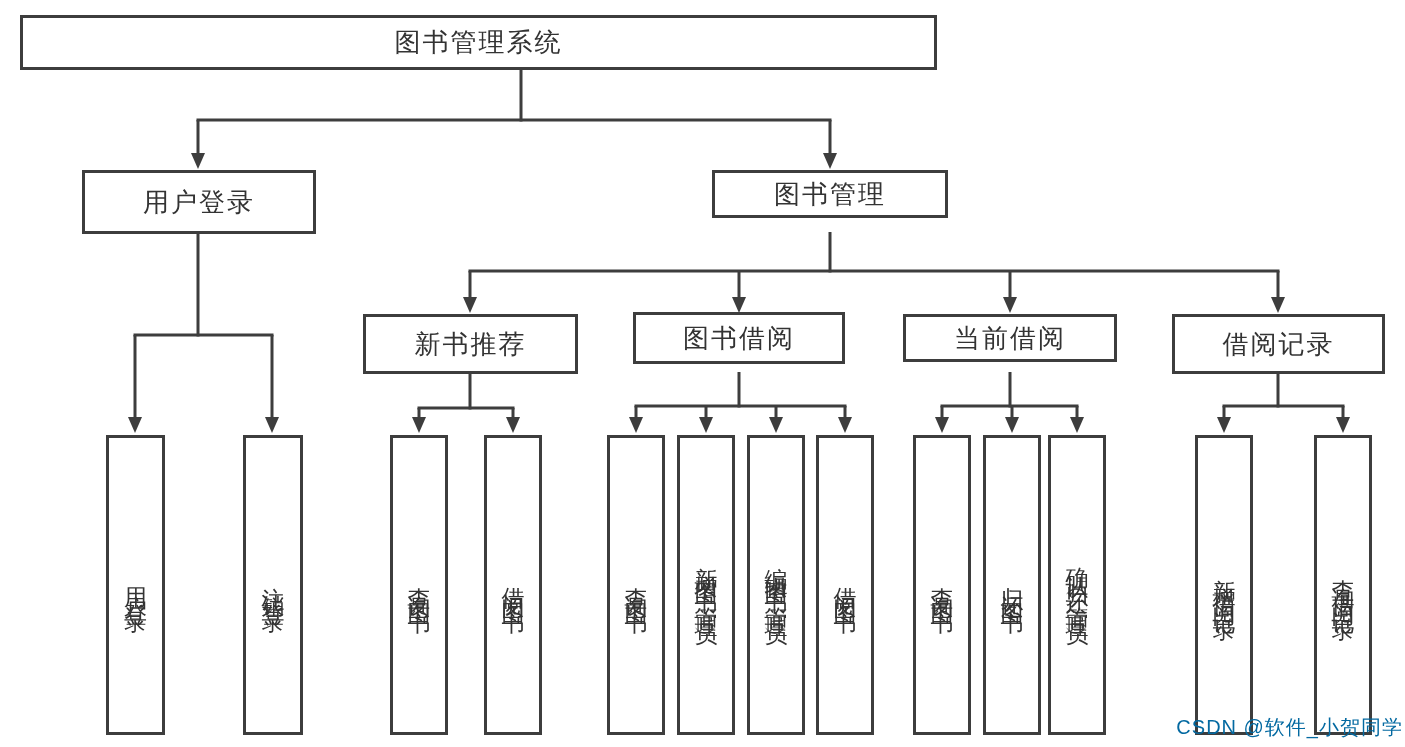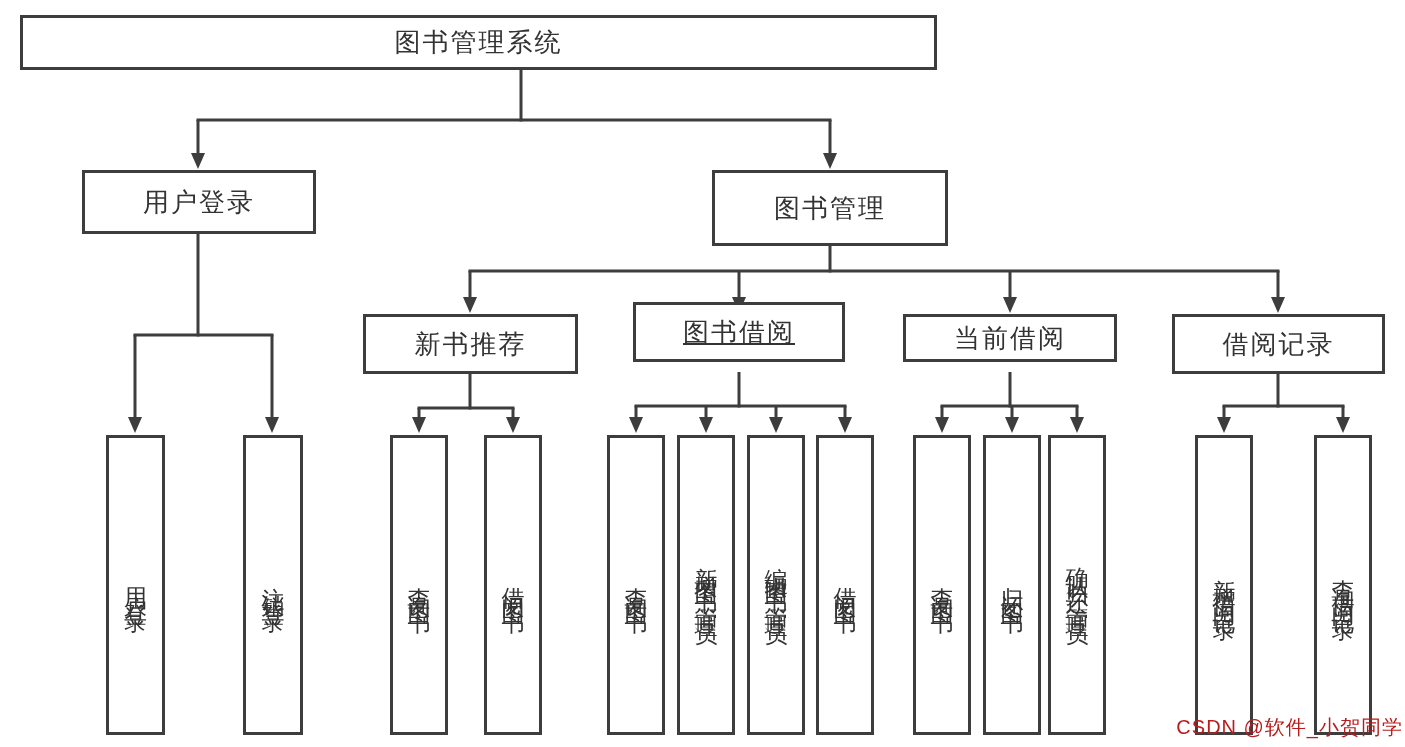--- a/index.html
+++ b/index.html
@@ -42,21 +42,21 @@
     font-size: 23px;
     line-height: 1;
     letter-spacing: 8px;
     white-space: nowrap;
   }
   .watermark {
     position: absolute;
     right: 2px;
     bottom: 6px;
     font-size: 20px;
-    color: #b91c1c;
+    color: #0369a1;
     letter-spacing: 1px;
     white-space: nowrap;
   }
 </style>
 </head>
 <body>
 
 <div class="canvas">
 
   <svg class="connectors" viewBox="0 0 1405 747" xmlns="http://www.w3.org/2000/svg" stroke="#3d3d3d" stroke-width="3" fill="#3d3d3d">
@@ -135,28 +135,28 @@
     </g>
   </svg>
 
   <div class="node hbox" style="left:20px; top:15px; width:917px; height:55px;">
     <span>图书管理系统</span>
   </div>
 
   <div class="node hbox" style="left:82px; top:170px; width:234px; height:64px;">
     <span>用户登录</span>
   </div>
-  <div class="node hbox" style="left:712px; top:170px; width:236px; height:76px;">
+  <div class="node hbox" style="left:712px; top:170px; width:236px; height:48px;">
     <span>图书管理</span>
   </div>
 
   <div class="node hbox" style="left:363px; top:314px; width:215px; height:60px;">
     <span>新书推荐</span>
   </div>
-  <div class="node hbox" style="left:633px; top:302px; width:212px; height:60px;text-decoration:underline;">
+  <div class="node hbox" style="left:633px; top:312px; width:212px; height:52px;">
     <span>图书借阅</span>
   </div>
   <div class="node hbox" style="left:903px; top:314px; width:214px; height:48px;">
     <span>当前借阅</span>
   </div>
   <div class="node hbox" style="left:1172px; top:314px; width:213px; height:60px;">
     <span>借阅记录</span>
   </div>
 
   <div class="node vbox" style="left:106px; top:435px; width:59px; height:300px;">

